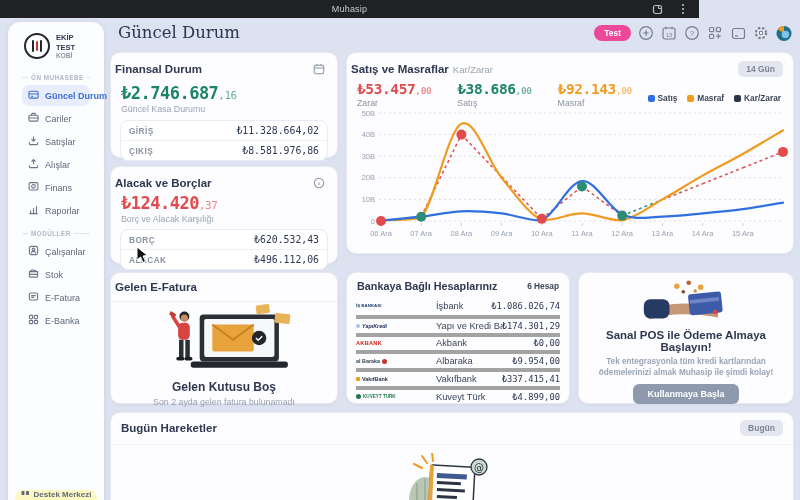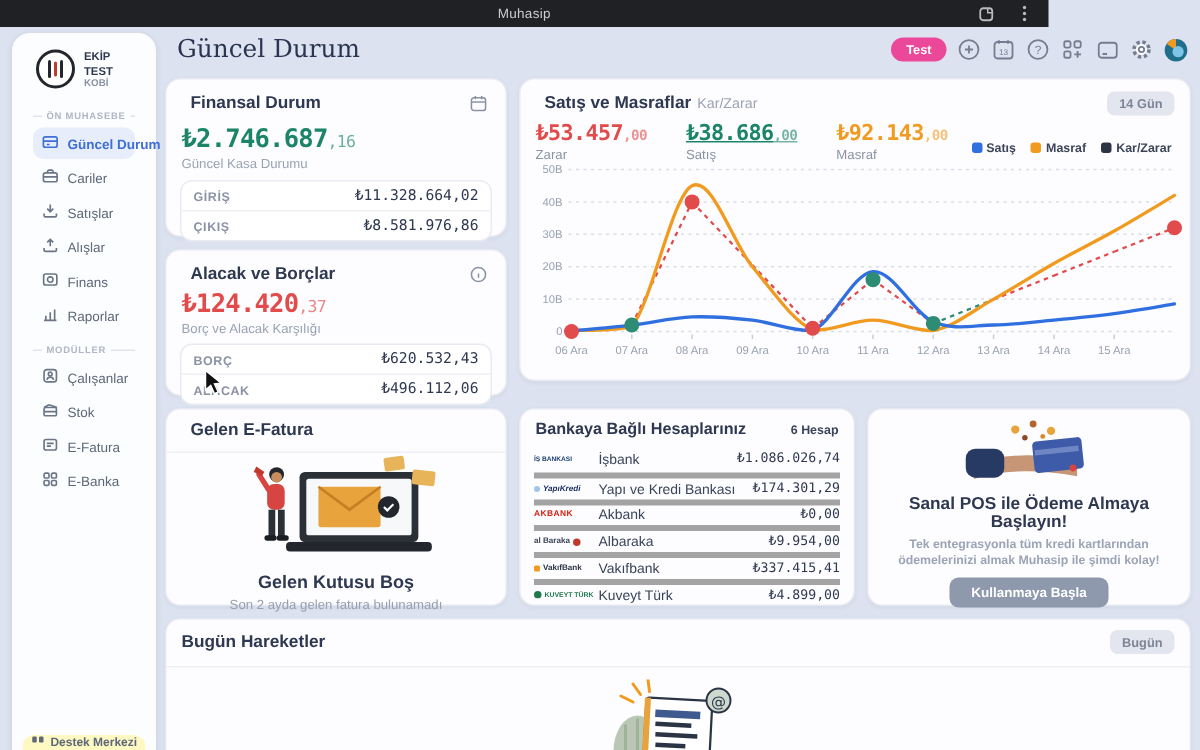--- a/index.html
+++ b/index.html
@@ -30,21 +30,21 @@
   .support-btn { position:absolute; left:7px; right:7px; bottom:9px; height:23px; background:#fef9c3; border-radius:8px; display:flex; align-items:flex-start; justify-content:center; gap:4px; font-size:8px; color:#5e6879; font-weight:bold; cursor:pointer; }
 
   
   .page-title { position:absolute; left:118px; top:23px; font-family:"DejaVu Serif","Liberation Serif",serif; font-size:16.5px; color:#2a3550; z-index:5; }
   .toolbar { position:absolute; right:8px; top:25px; display:flex; align-items:center; gap:7px; z-index:5; }
   .test-pill { background:#ec4899; color:#fff; font-size:8.5px; font-weight:bold; border-radius:999px; padding:3px 10px; cursor:pointer; }
   .tool-icon { width:16px; height:16px; display:flex; align-items:center; justify-content:center; cursor:pointer; }
 
   
   .card { position:absolute; background:#fdfdff; border:1px solid #e8eaf1; border-radius:10px; box-shadow:0 1px 3px rgba(35,45,75,.05); }
-  .card-head { display:flex; align-items:center; justify-content:space-between; padding:8px 10px 4px 16px; }
+  .card-head { display:flex; align-items:center; justify-content:space-between; padding:8px 10px 4px 4px; }
   .card-title { font-size:11.5px; font-weight:bold; color:#2e3850; }
   .badge { background:#e3e6ee; color:#7c8496; font-size:8.5px; font-weight:bold; padding:3px 8px; border-radius:5px; cursor:pointer; }
 
   .big-amount { padding:2px 10px 0 10px; font-size:17px; font-weight:bold; letter-spacing:-0.5px; }
   .big-amount .dec { font-size:11px; opacity:.65; font-weight:normal; }
   .amount-sub { padding:1px 10px 6px 10px; font-size:8.8px; color:#9aa3b2; }
   .mini-table { margin:0 9px; border:1px solid #e9ebf2; border-radius:8px; overflow:hidden; background:#fff; }
   .mini-row { display:flex; align-items:center; justify-content:space-between; padding:4px 8px; }
   .mini-row + .mini-row { border-top:1px solid #eef0f5; }
   .mini-label { font-size:8.3px; font-weight:bold; color:#8a92a3; letter-spacing:.4px; }
@@ -73,21 +73,21 @@
   .divider { height:1px; background:#eef0f5; margin:2px 0 0 0; }
   .empty-wrap { text-align:center; }
   .empty-title { font-size:12px; font-weight:bold; color:#2e3850; margin-top:2px; }
   .empty-sub { font-size:8.8px; color:#97a0b0; margin-top:3px; }
 
   
   .bank-rows { padding:0 9px; }
   .bank-row { display:flex; align-items:center; height:17.8px; border-top:4px solid #a3a3a3; cursor:pointer; }
   .bank-row:first-child { border-top:none; }
   .bank-logo { width:40px; flex:none; display:flex; align-items:center; gap:2px; overflow:hidden; }
-  .bank-name { flex:1; font-size:9.3px; color:#3a4459; padding-left:3px; white-space:nowrap; overflow:hidden; }
+  .bank-name { flex:1; font-size:9.3px; color:#3a4459; padding-left:3px; white-space:nowrap; overflow:hidden;margin-left:37px; }
   .bank-val { font-size:8.8px; color:#2e3850; }
   .lg { font-weight:bold; white-space:nowrap; }
   .lg-0 { font-size:4.4px; color:#1b3f75; }
   .lg-1 { font-size:5.4px; color:#16295c; font-style:italic; }
   .lg-2 { font-size:5.6px; color:#d32011; letter-spacing:.3px; }
   .lg-3 { font-size:5.4px; color:#3a4256; }
   .lg-4 { font-size:5.4px; color:#2b3445; }
   .lg-5 { font-size:4.6px; color:#1f7a4d; }
   .mark-dot { width:5px; height:5px; border-radius:50%; display:inline-block; flex:none; }
 
@@ -324,21 +324,21 @@
   <div class="card-head">
     <span class="card-title"><span>Satış ve Masraflar</span><span class="chart-sub">Kar/Zarar</span></span>
     <span class="badge">14 Gün</span>
   </div>
   <div class="stats-row">
     <div>
       <div class="stat-val mono" style="color: rgb(225, 75, 75);"><span>₺53.457</span><span class="dec">,00</span></div>
       <div class="stat-label">Zarar</div>
     </div>
     <div>
-      <div class="stat-val mono" style="color: rgb(28, 133, 105); text-decoration: underline;"><span>₺38.686</span><span class="dec">,00</span></div>
+      <div class="stat-val mono" style="color: rgb(28, 133, 105);"><span>₺38.686</span><span class="dec">,00</span></div>
       <div class="stat-label">Satış</div>
     </div>
     <div>
       <div class="stat-val mono" style="color: rgb(240, 155, 31);"><span>₺92.143</span><span class="dec">,00</span></div>
       <div class="stat-label">Masraf</div>
     </div>
   </div>
   <div class="legend">
     <span class="legend-item">
         <span class="legend-sq" style="background: rgb(47, 111, 223);"></span>

